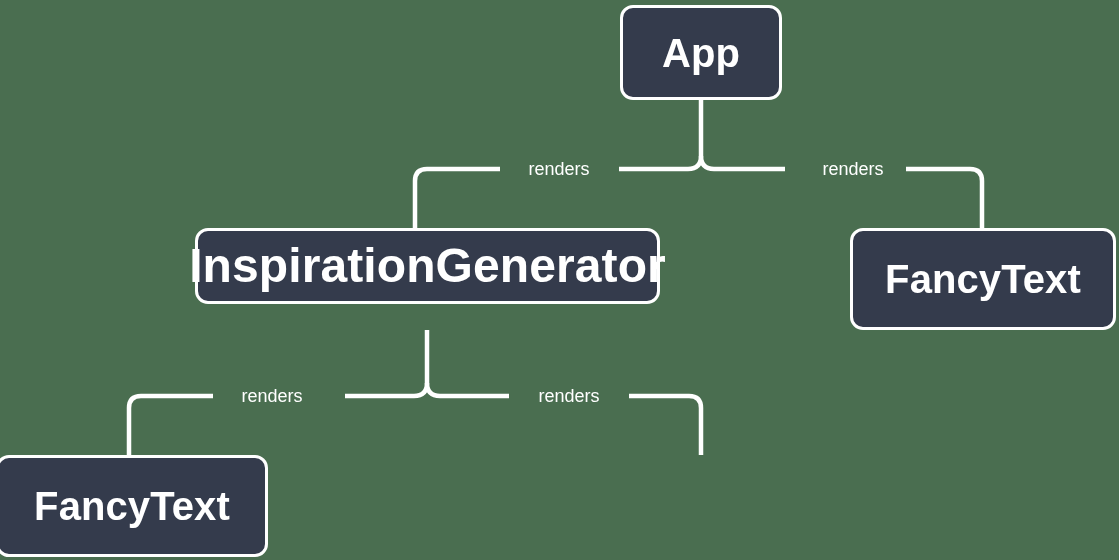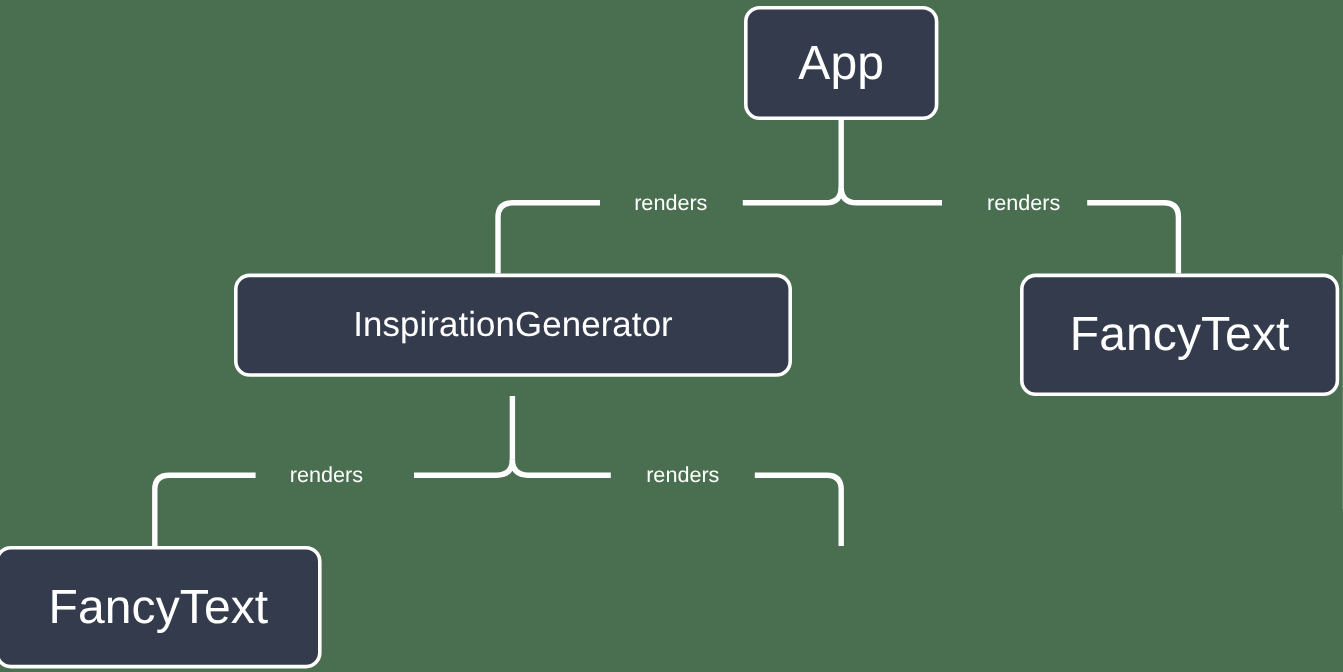--- a/index.html
+++ b/index.html
@@ -29,42 +29,42 @@
   .node {
     position: absolute;
     box-sizing: border-box;
     background: #343b4c;
     border: 3px solid #ffffff;
     border-radius: 13px;
     display: flex;
     align-items: center;
     justify-content: center;
     color: #ffffff;
-    font-weight: 400;
+    font-weight: 700;
     letter-spacing: 0.1px;
     white-space: nowrap;
     z-index: 2;
   }
   .node-label {
     display: block;
     line-height: 1;
   }
   #node-app {
     left: 620px;
     top: 5px;
     width: 162px;
     height: 95px;
     font-size: 40px;
   }
   #node-inspiration-generator {
     left: 195px;
     top: 228px;
     width: 465px;
-    height: 86px;
-    font-size: 29px;
+    height: 76px;
+    font-size: 48px;
   }
   #node-fancytext-right {
     left: 850px;
     top: 228px;
     width: 266px;
     height: 102px;
     font-size: 40px;
   }
   #node-fancytext-left {
     left: -4px;

